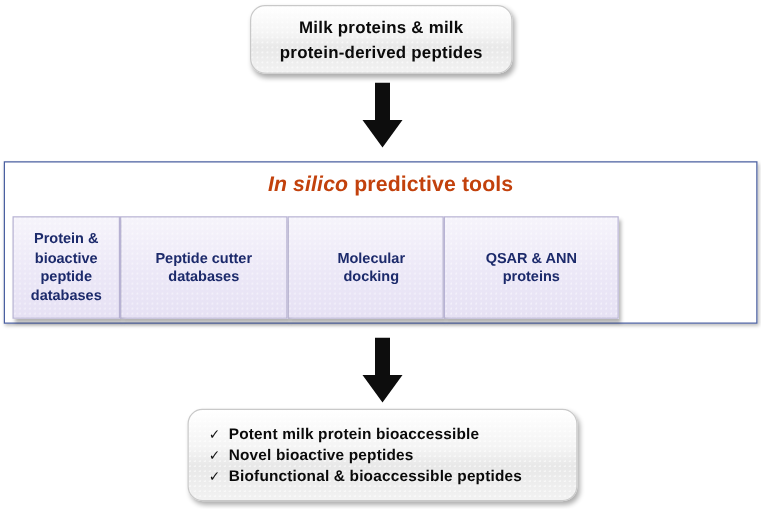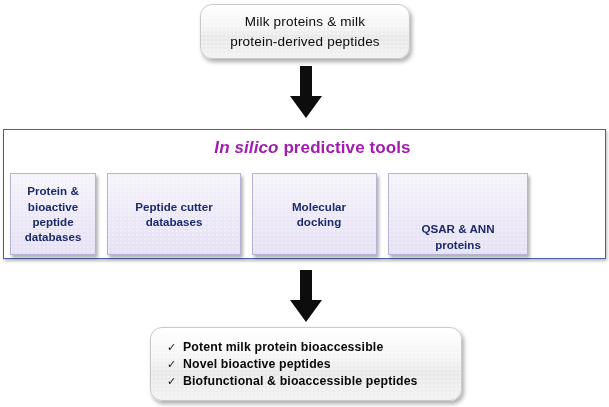--- a/index.html
+++ b/index.html
@@ -37,21 +37,21 @@
   }
 
   
   #topbox{
     left:200px;top:4px;width:210px;height:55px;
   }
   #topbox .txt{
     position:relative;z-index:2;
     text-align:center;
     font-size:13.5px;
-    font-weight:normal;
+    font-weight:bold;
     color:#0a0a0a;
     line-height:1.45;
     letter-spacing:.2px;
   }
 
   
   #bottombox{
     left:150px;top:327px;width:312px;height:74px;
     justify-content:flex-start;
   }
@@ -97,33 +97,32 @@
     background:#ffffff;
     border:1.6px solid #4a5fa0;
     box-shadow:1px 2px 3px rgba(0,0,0,0.28);
   }
   #frametitle{
     position:absolute;
     left:16px;right:0;top:8px;
     text-align:center;
     font-size:17px;
     font-weight:bold;
-    color:#a21caf;
+    color:#c2410c;
     letter-spacing:.1px;
   }
   #frametitle .ital{font-style:italic;}
 
   #subrow{
     position:absolute;
     left:6px;right:4px;
     top:43px;
     height:82px;
     display:flex;
     align-items:stretch;
-    gap:11px;
   }
   .subbox{
     box-sizing:border-box;
     background:
       linear-gradient(to bottom,#f6f4fb 0%,#ece8f7 55%,#e6e1f4 100%);
     border:1px solid #b8b3d4;
     box-shadow:2px 3px 3px rgba(0,0,0,0.30);
     display:flex;
     align-items:center;
     justify-content:center;
@@ -141,21 +140,21 @@
     background-image:
       radial-gradient(circle at 1px 1px, rgba(255,255,255,0.8) 0.6px, transparent 0.9px);
     background-size:4px 4px;
     pointer-events:none;
     opacity:.6;
   }
   .subbox span{position:relative;z-index:2;}
   .sb1{flex:0 0 86px;}
   .sb2{flex:0 0 134px;}
   .sb3{flex:0 0 125px;padding-left:12px;}
-  .sb4{flex:0 0 140px;align-items:flex-end;}
+  .sb4{flex:0 0 140px;}
   .sb5{flex:1 1 auto;}
 </style>
 </head>
 <body>
 
 <div id="stage">
 
   <div class="greybox" id="topbox">
     <div class="txt">
       <div>Milk proteins &amp; milk</div>

